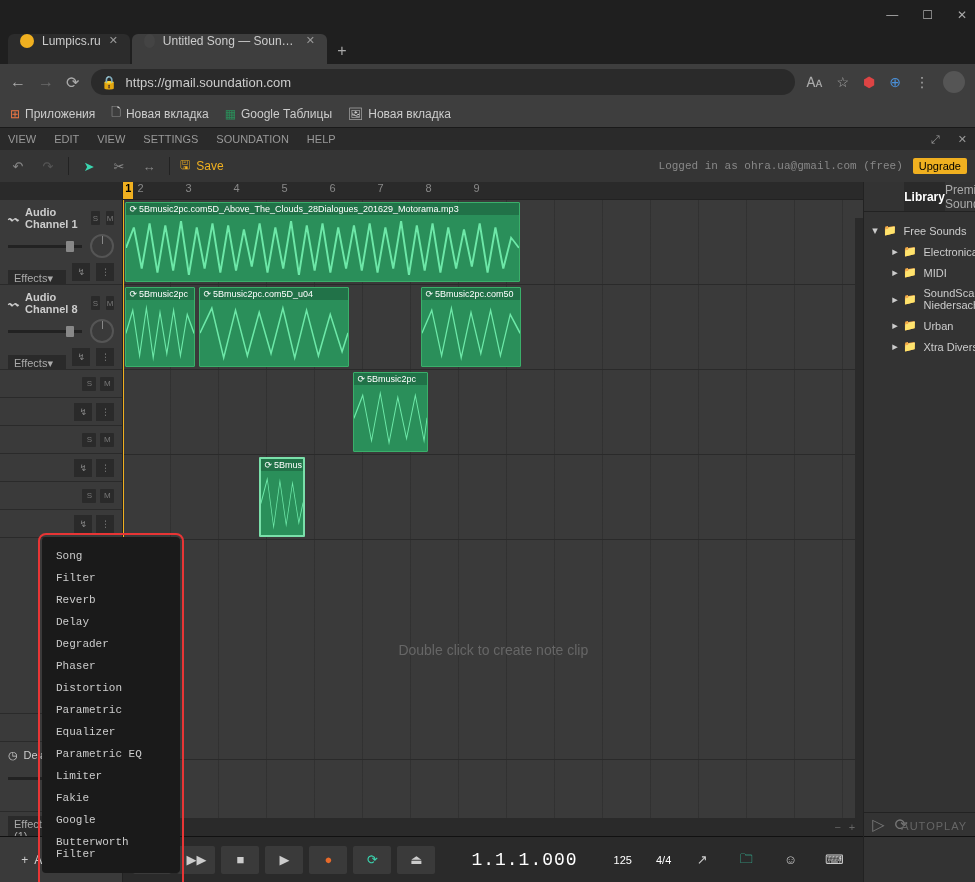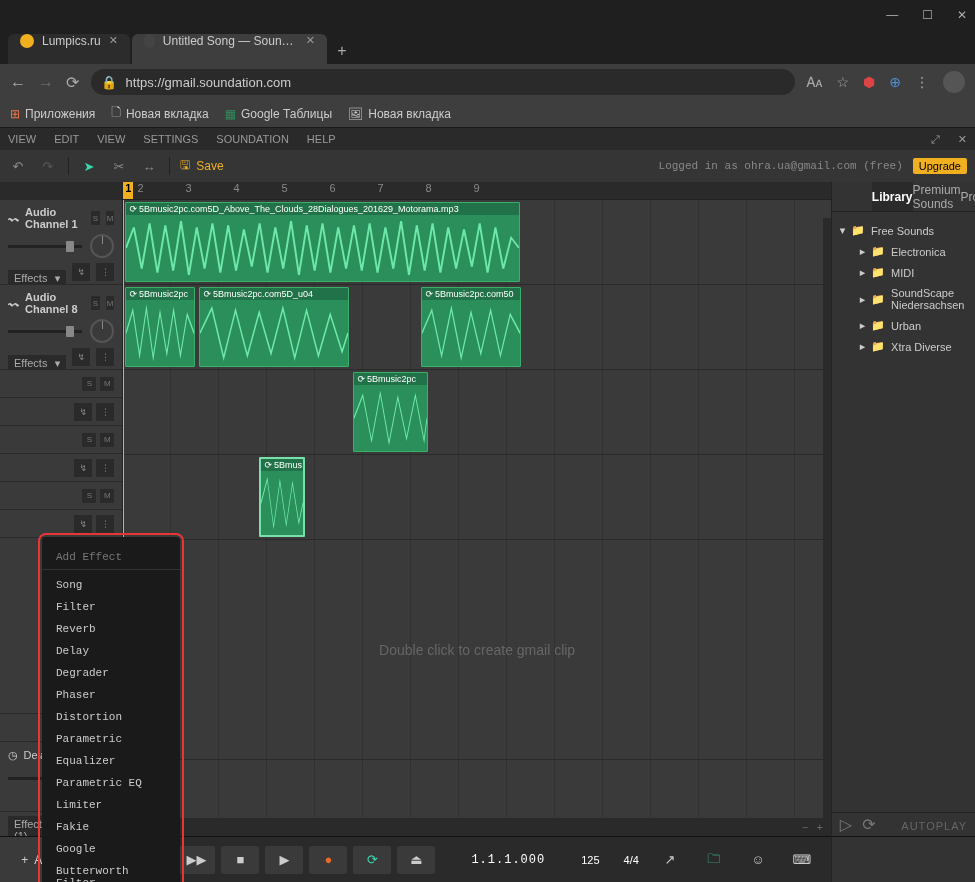--- a/index.html
+++ b/index.html
@@ -48,36 +48,36 @@
 .track-head { height:85px; background:#3a3a3a; border-bottom:1px solid #2a2a2a; padding:6px 8px; display:flex; flex-direction:column; gap:4px; position:relative; }
 .track-head.short { height:28px; padding:2px 8px; flex-direction:row; align-items:center; }
 .track-title-row { display:flex; align-items:center; gap:6px; color:#ccc; font-size:11px; }
 .sm-btn { width:14px; height:14px; background:#2a2a2a; color:#777; font-size:8px; display:flex; align-items:center; justify-content:center; border-radius:1px; }
 .vol-row { display:flex; align-items:center; gap:8px; }
 .vol-slider { flex:1; height:3px; background:#222; position:relative; }
 .vol-slider .thumb { position:absolute; right:8px; top:-4px; width:8px; height:11px; background:#888; border-radius:1px; }
 .knob { width:24px; height:24px; border:2px solid #555; border-radius:50%; position:relative; }
 .knob:after { content:''; position:absolute; left:50%; top:0; width:1px; height:8px; background:#888; }
 .fx-row { display:flex; align-items:center; gap:6px; color:#aaa; font-size:11px; height:20px; }
-.fx-dd { flex:1; background:#2a2a2a; padding:2px 6px; display:flex; justify-content:space-between; align-items:center;margin-top:12px; }
+.fx-dd { flex:1; background:#2a2a2a; padding:2px 6px; display:flex; align-items:center;margin-top:12px; }
 .mini-btn { width:18px; height:18px; background:#2a2a2a; display:flex; align-items:center; justify-content:center; color:#888; font-size:9px; }
 .fx-menu { position:absolute; left:42px; top:355px; width:138px; background:#1a1a1a; border-radius:4px; padding:8px 0; z-index:20; }
 .fx-menu-outline { position:absolute; left:38px; top:351px; width:146px; height:367px; border:2px solid #e83535; border-radius:8px; z-index:19; pointer-events:none; }
 .fx-menu .hdr { padding:6px 14px; color:#777; font-size:11px; font-family:'Courier New',monospace; border-bottom:1px solid #333; margin-bottom:4px; }
 .fx-menu .item { padding:5px 14px; color:#ccc; font-size:11px; font-family:'Courier New',monospace; }
 .side-tabs { height:30px; display:flex; border-bottom:1px solid #222; }
 .side-tab { flex:1; display:flex; align-items:center; justify-content:center; color:#aaa; font-size:12px; }
 .side-tab.active { color:#fff; font-weight:bold; background:#2a2a2a;margin-left:40px; }
 .tree { padding:8px 6px; color:#ccc; font-size:11px; font-family:'Courier New',monospace; }
 .tree .node { padding:4px 2px; display:flex; align-items:center; gap:6px; }
 .tree .node.sub { padding-left:22px; }
 .transport { height:46px; background:#2a2a2a; display:flex; align-items:center; padding:0 10px; gap:6px; border-top:1px solid #111; }
 .t-btn { width:38px; height:28px; background:#3a3a3a; display:flex; align-items:center; justify-content:center; color:#ccc; font-size:13px; border-radius:2px; }
 .t-sep { width:12px; }
-.t-display { color:#fff; font-size:12px; font-family:'Courier New',monospace; letter-spacing:1px; margin:0 30px; }
+.t-display { color:#fff; font-size:18px; font-family:'Courier New',monospace; letter-spacing:1px; margin:0 30px; }
 .t-small { color:#fff; font-size:11px; }
 .add-ch-row { height:28px; display:flex; align-items:center; justify-content:center; gap:6px; color:#ccc; font-size:12px; background:#3a3a3a; }
 .grid-bg { position:absolute; inset:0; background:repeating-linear-gradient(to right, transparent 0 47px, rgba(0,0,0,0.15) 47px 48px); }
 svg.wv { width:100%; height:100%; }
 .autoplay { position:absolute; right:8px; bottom:50px; color:#666; font-size:11px; letter-spacing:1px; }
 .bg-scroll { position:absolute; right:0; top:18px; bottom:0; width:8px; background:#2a2a2a; }
 </style>
 </head>
 <body>
 
@@ -288,21 +288,20 @@
         <span class="mini-btn">⋮</span>
       </div>
 
       <div class="add-ch-row" style="height:46px;border-top:1px solid #111">
         <span>+</span>
         <span>Add channel</span>
       </div>
 
       <div class="fx-menu-outline"></div>
       <div class="fx-menu">
-        <div class="hdr">Add Effect</div>
         <div id="fx-items">
             <div class="item">Song</div>
             <div class="item">Filter</div>
             <div class="item">Reverb</div>
             <div class="item">Delay</div>
             <div class="item">Degrader</div>
             <div class="item">Phaser</div>
             <div class="item">Distortion</div>
             <div class="item">Parametric</div>
             <div class="item">Equalizer</div>
@@ -391,21 +390,21 @@
                 <span>⟳</span>
                 <span>5Bmus</span>
               </div>
             <div class="wave"><svg class="wv" viewBox="0 0 100 30" preserveAspectRatio="none">
                   <path d="M0,15 15,3 30,27 45,4 60,26 75,5 90,25 100,15" stroke="#6de8a8" stroke-width="1.5" fill="none"></path>
                 </svg></div>
           </div>
         </div>
 
         <div class="lane" style="height:220px">
-          <div class="hint-text">Double click to create gmail clip</div>
+          <div class="hint-text">Double click to create note clip</div>
         </div>
         <div class="bg-scroll"></div>
       </div>
       <div style="height:18px;background:#2a2a2a;display:flex;align-items:center;justify-content:flex-end;gap:8px;padding:0 8px;color:#666;font-size:11px">
         <span>−</span>
         <span>+</span>
       </div>
 
       <div class="transport">
         <div class="t-btn">◀◀</div>

